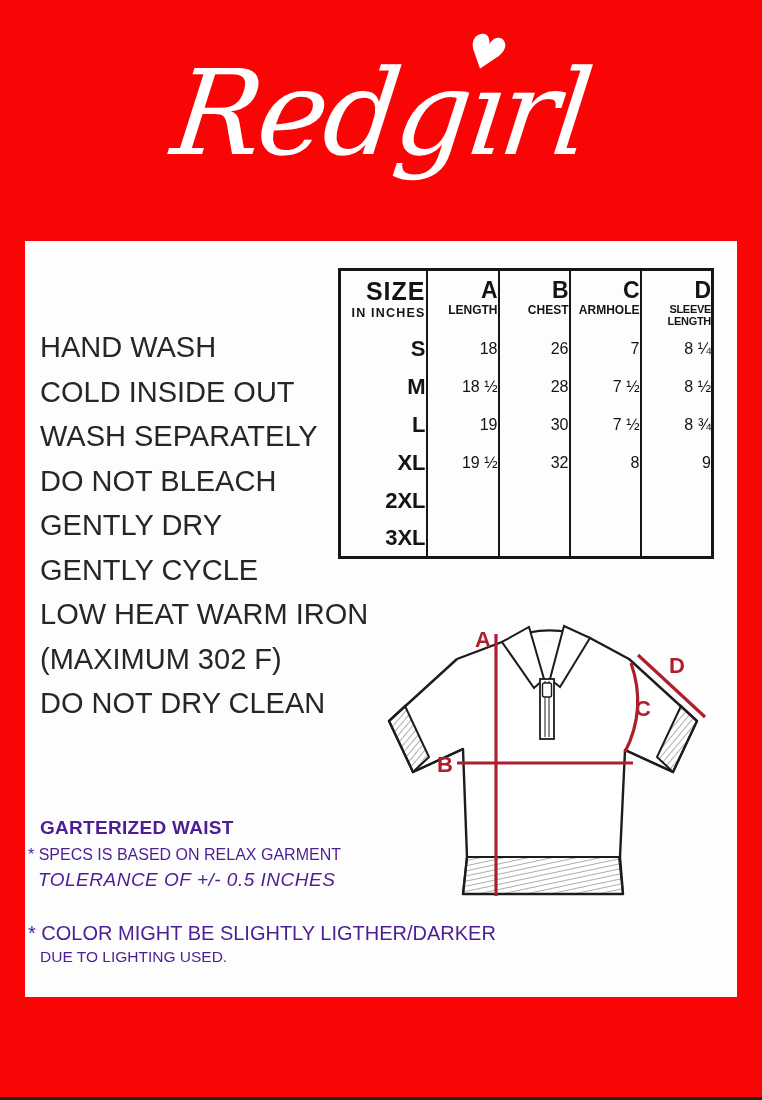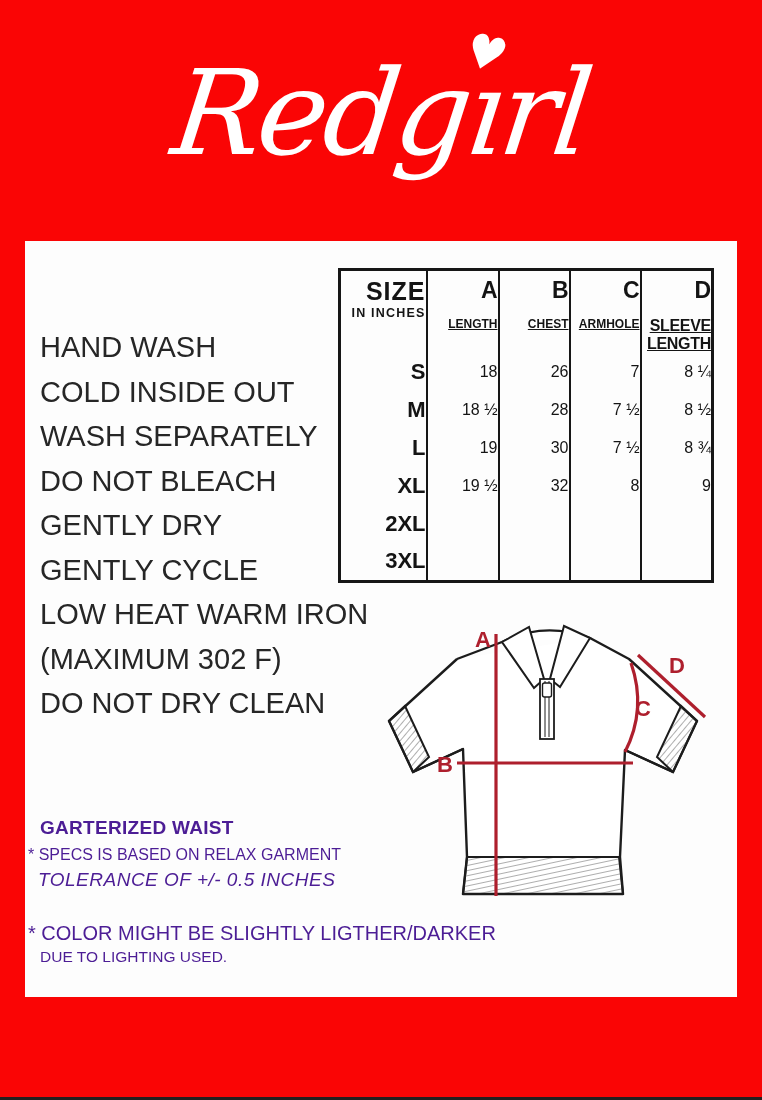--- a/index.html
+++ b/index.html
@@ -49,22 +49,22 @@
     border:3px solid #161616; color:#141414;
     text-align:right;
   }
   .size-table th, .size-table td { border-left:2px solid #161616; padding:0; }
   .size-table th:first-child, .size-table td:first-child { border-left:none; }
   .size-table thead th { height:60px; vertical-align:top; padding-top:7px; }
   .size-table tbody td { height:38px; vertical-align:middle; }
   .size-title  { font-size:25px; font-weight:bold; letter-spacing:1px; line-height:26px; }
   .size-sub    { font-size:12.5px; font-weight:bold; letter-spacing:1.2px; margin-top:2px; }
   .col-letter  { font-size:23px; font-weight:bold; line-height:25px; }
-  .col-label   { font-size:12px; margin-top:14px;text-decoration:underline; }
-  .col-d .col-label { font-size:16px; letter-spacing:-0.3px; }
+  .col-label   { font-size:12px; margin-top:0; }
+  .col-d .col-label { font-size:11px; letter-spacing:-0.3px; }
   .row-size { font-size:22px; font-weight:bold; }
   .cell-val { font-size:16px; }
 
   
   .shirt-wrap { position:absolute; left:348px; top:368px; }
 
   
   .notes { position:absolute; left:3px; top:576px; color:#4c1d95; }
   .note-waist { font-size:19px; font-weight:bold; margin-left:12px; letter-spacing:0.3px; }
   .note-specs { font-size:16px; margin-top:7px; }

